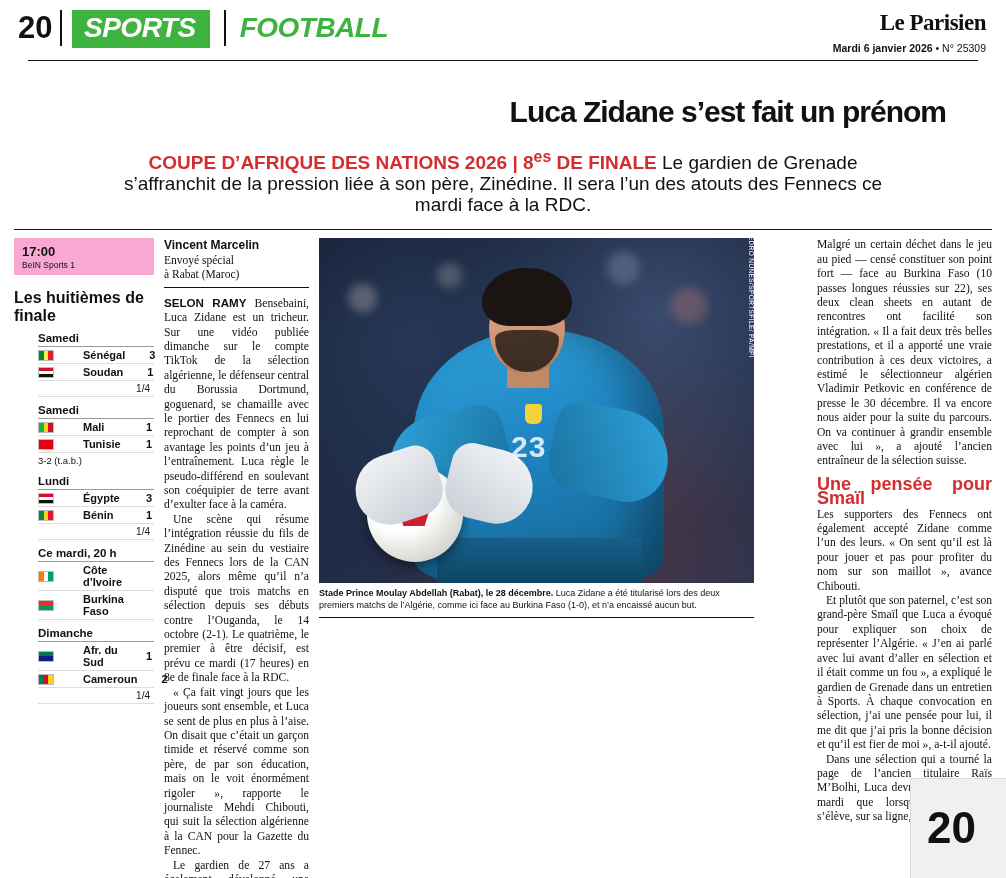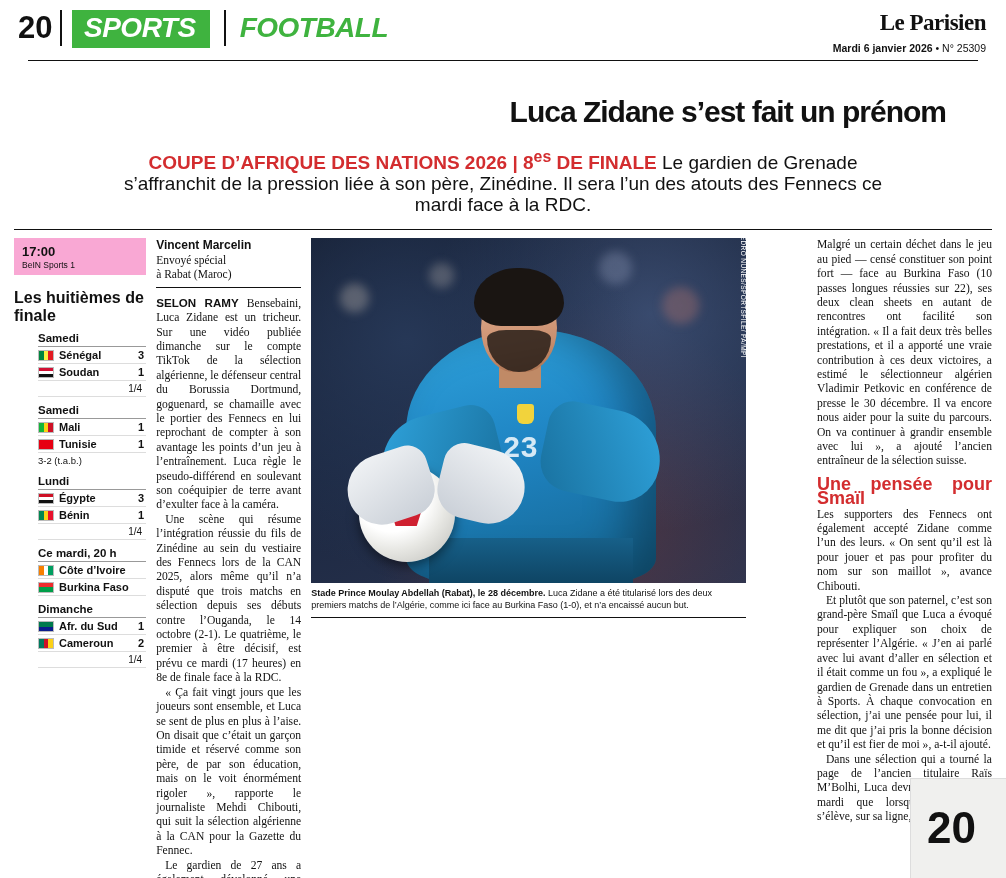--- a/index.html
+++ b/index.html
@@ -73,21 +73,21 @@
   .match-team {
     font-family:"Liberation Sans", sans-serif; font-weight:bold; font-size:9.5px;
     line-height:12px; text-transform:uppercase;
   }
   .huit-title {
     font-family:"Liberation Sans", sans-serif; font-weight:bold;
     font-size:16px; line-height:18px; margin:14px 0 4px 0;
   }
   .bracket { font-family:"Liberation Sans", sans-serif; font-size:11px;margin-left:24px; }
   .day { font-weight:bold; font-size:11.5px; border-bottom:1px solid #999; padding:3px 0 2px 0; margin-top:4px;}
-  .row { display:flex; align-items:center; border-bottom:1px solid #ddd; padding:2px 0; }
+  .row { display:flex; align-items:center; border-bottom:1px solid #ddd; padding:2px 0;gap:24px; }
   .flag { width:16px; height:11px; margin-right:5px; border:1px solid #bbb; flex:none; position:relative; overflow:hidden;}
   .tname { font-size:11px; font-weight:bold; }
   .score { margin-left:auto; font-size:11px; font-weight:bold; padding-right:2px;}
   .note { font-size:9.5px; padding:2px 0; }
   .qnote { font-size:10px; text-align:right; padding:2px 4px 2px 0; border-bottom:1px solid #ddd; }
 
   
   .f-sen { background:linear-gradient(90deg,#00853f 33%,#fdef42 33% 66%,#e31b23 66%); }
   .f-sou { background:linear-gradient(180deg,#d21034 33%,#fff 33% 66%,#111 66%); }
   .f-mli { background:linear-gradient(90deg,#14b53a 33%,#fcd116 33% 66%,#ce1126 66%); }

